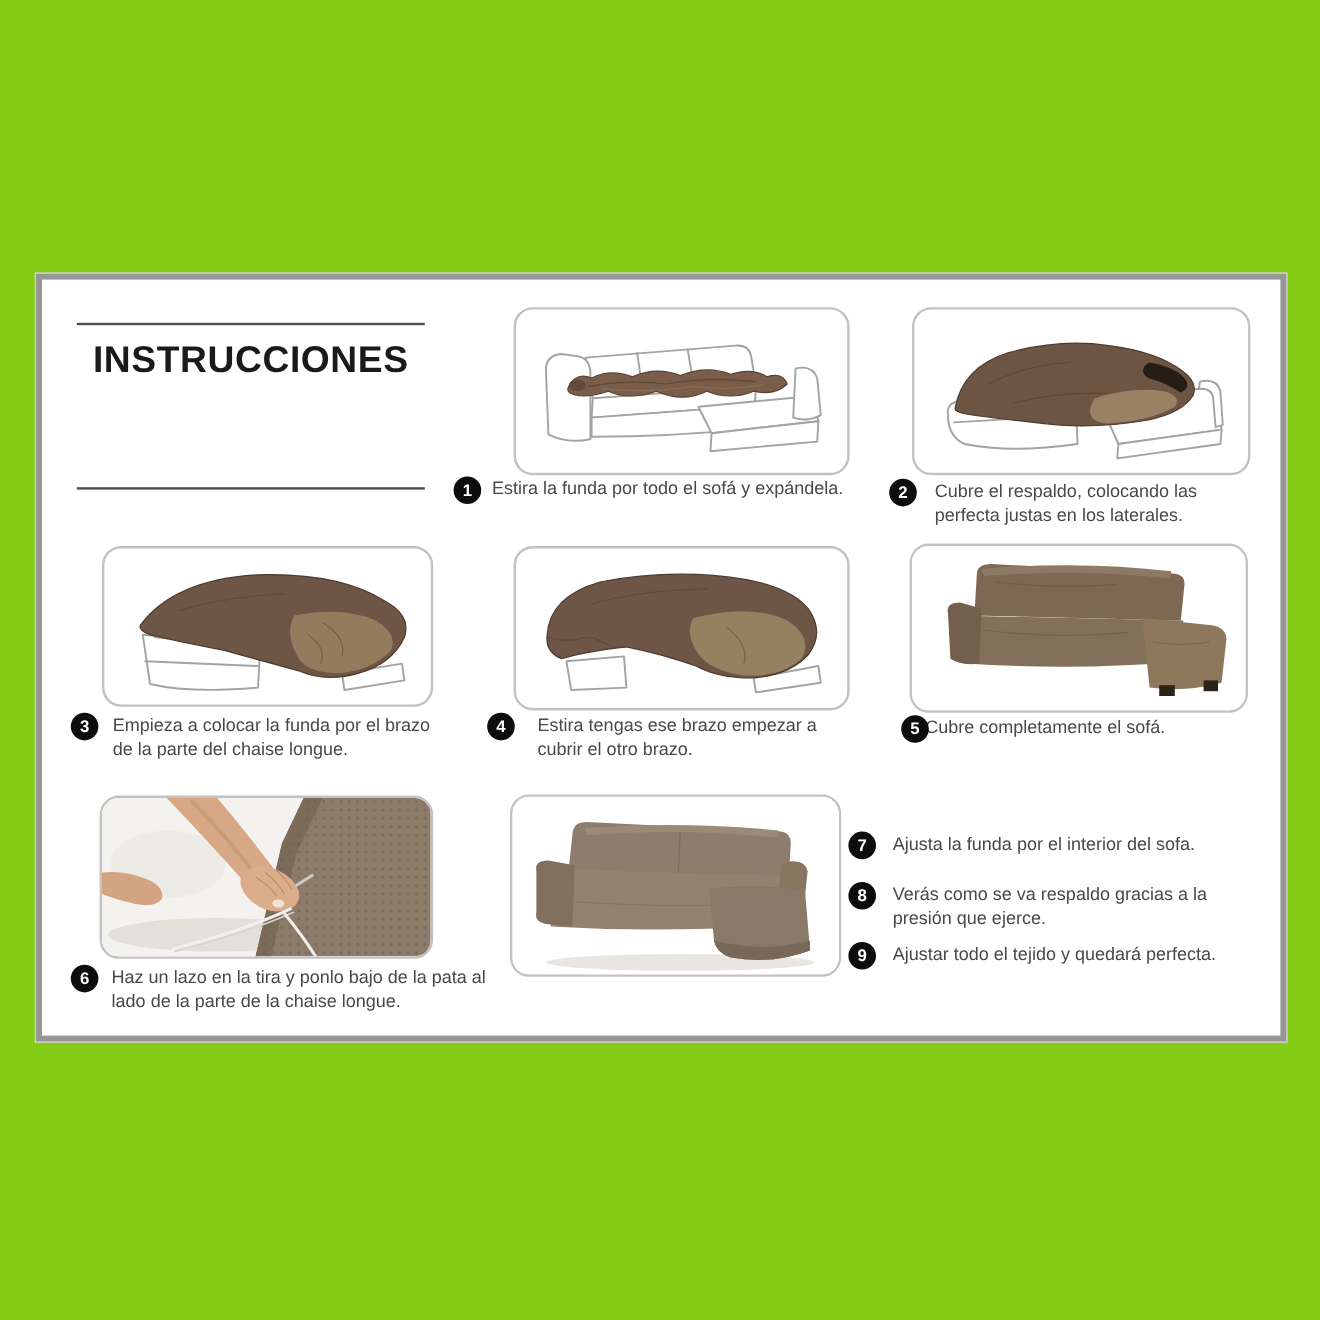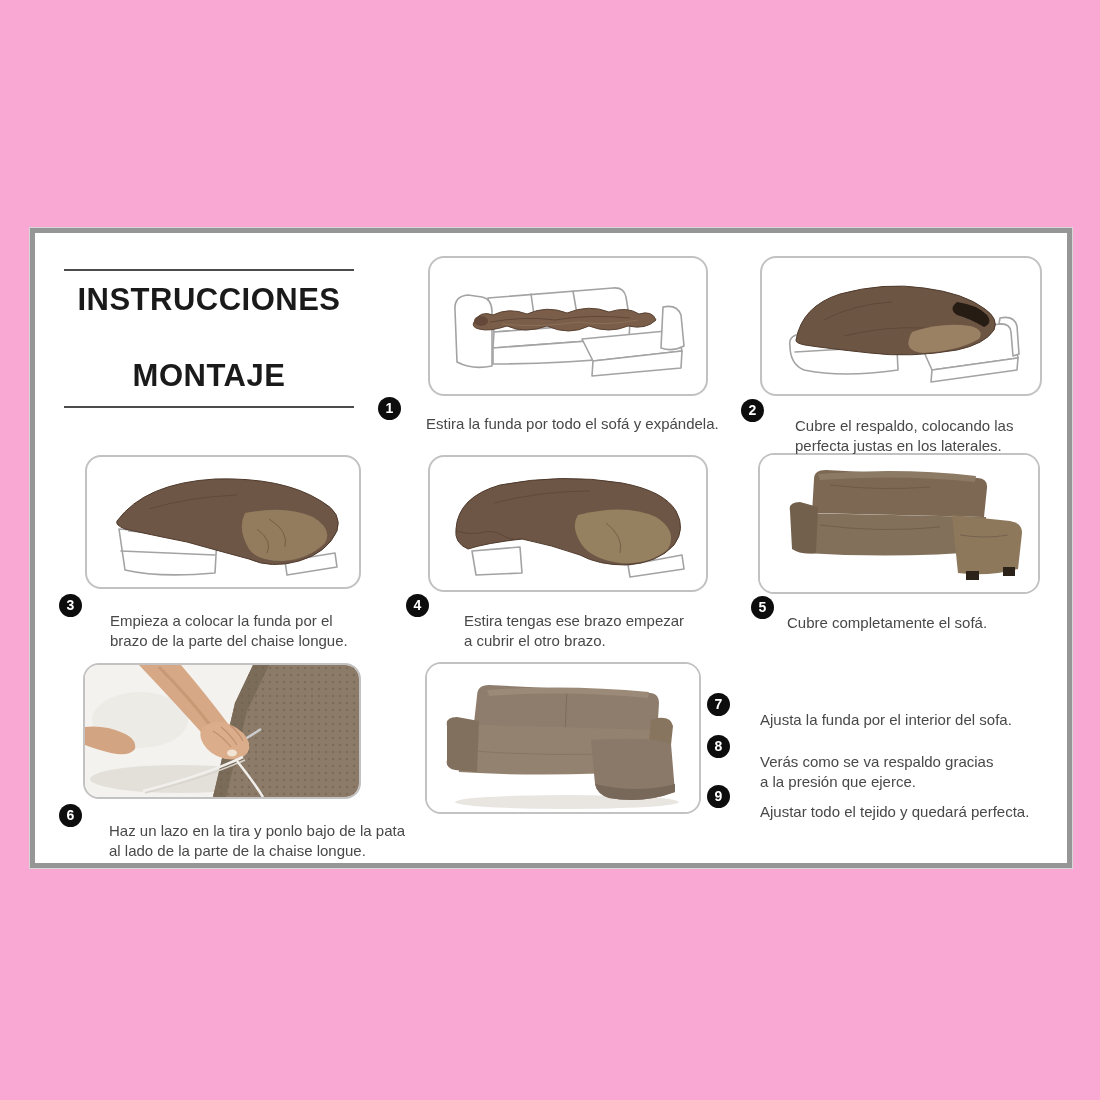--- a/index.html
+++ b/index.html
@@ -1,40 +1,39 @@
 <!DOCTYPE html>
 <html><head>
 <meta charset="utf-8">
 <style>
   html,body{margin:0;padding:0;background:#ffffff;}
-  #canvas{position:relative;width:1100px;height:1100px;background:#f9a8d4;overflow:hidden;
+  #canvas{position:relative;width:1100px;height:1100px;background:#84cc16;overflow:hidden;
           font-family:"Liberation Sans",sans-serif;}
   .frame{position:absolute;left:30px;top:228px;width:1032px;height:630px;
          border:5px solid #969696;box-shadow:0 0 0 1px #d6d6d6;background:#ffffff;}
   .rule{position:absolute;left:64px;width:290px;height:2px;background:#4c4c4c;}
   .titleline{position:absolute;left:64px;width:290px;text-align:center;
              font-weight:700;font-size:31px;letter-spacing:0.5px;color:#1a1a1a;line-height:34px;}
   .illus{position:absolute;border:2px solid #c2c2c2;border-radius:16px;overflow:hidden;background:#fff;}
   .illus svg{width:100%;height:100%;display:block;}
   .step{position:absolute;color:#484848;font-size:15px;line-height:20px;}
   .step .badge{position:absolute;left:0;top:-1px;width:23px;height:23px;border-radius:50%;
                background:#0d0d0d;color:#ffffff;font-weight:700;font-size:14px;
                text-align:center;line-height:23px;}
-  .step p{margin:16px;}
+  .step p{margin:0;}
 </style>
 </head>
 <body>
 
 <div id="canvas">
 
   <div class="frame"></div>
 
   <div class="rule" style="top:269px"></div>
   <div class="titleline" style="top:283px">INSTRUCCIONES</div>
-  <div class="titleline" style="top:359px">MONTAJE</div>
   <div class="rule" style="top:406px"></div>
 
   <div class="illus" style="left:428px;top:256px;width:276px;height:136px">
     <svg viewBox="0 0 276 136" preserveAspectRatio="xMidYMid meet">
       <g fill="#ffffff" stroke="#a3a3a3" stroke-width="1.6" stroke-linejoin="round" stroke-linecap="round">
         <path d="M58,40 L183,30 Q194,29 196,39 L200,64 L64,74 Z"></path>
         <line x1="101" y1="36" x2="106" y2="71"></line>
         <line x1="143" y1="33" x2="149" y2="68"></line>
         <path d="M27,104 L25,52 Q24,38 38,37 L52,39 Q62,41 62,54 L62,108 Q42,112 27,104 Z"></path>
         <path d="M64,74 L200,64 L199,80 L63,90 Z"></path>

